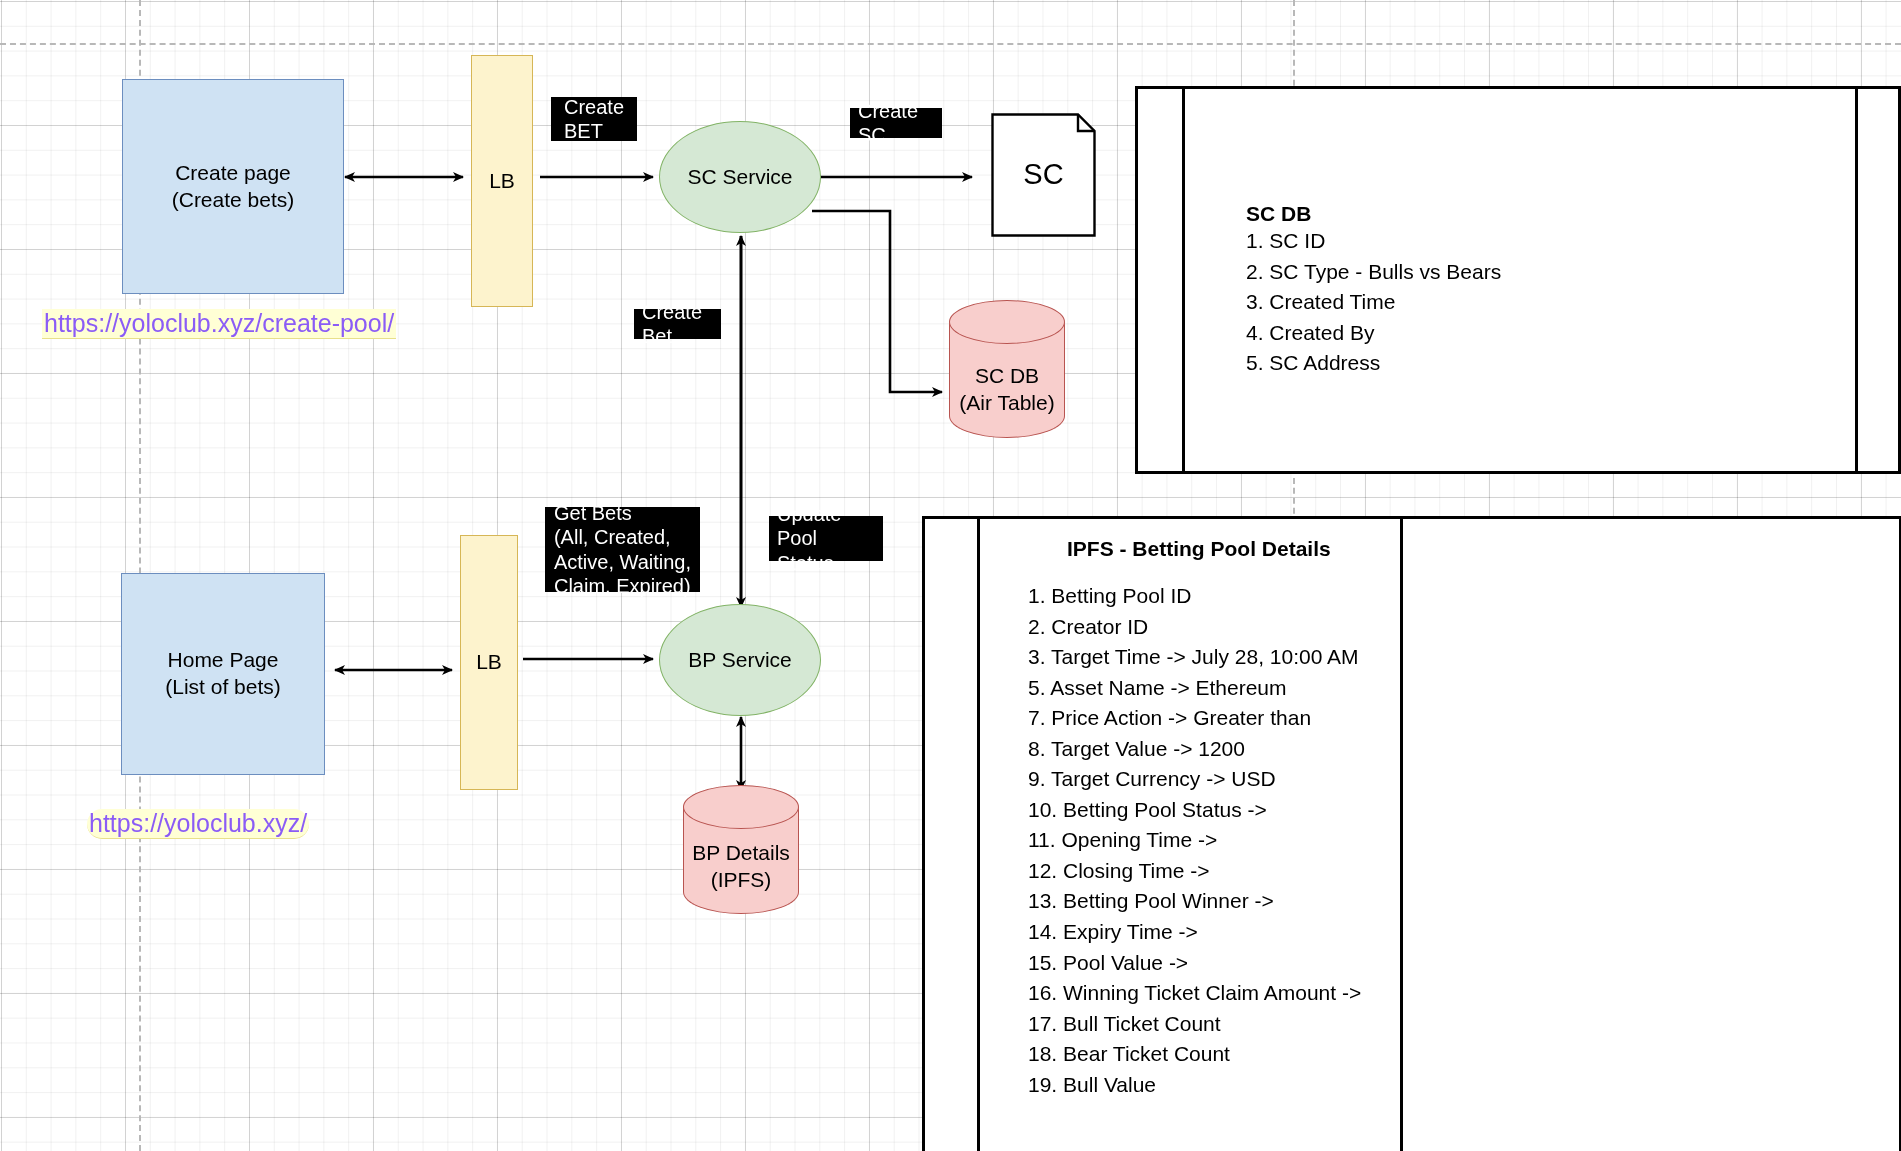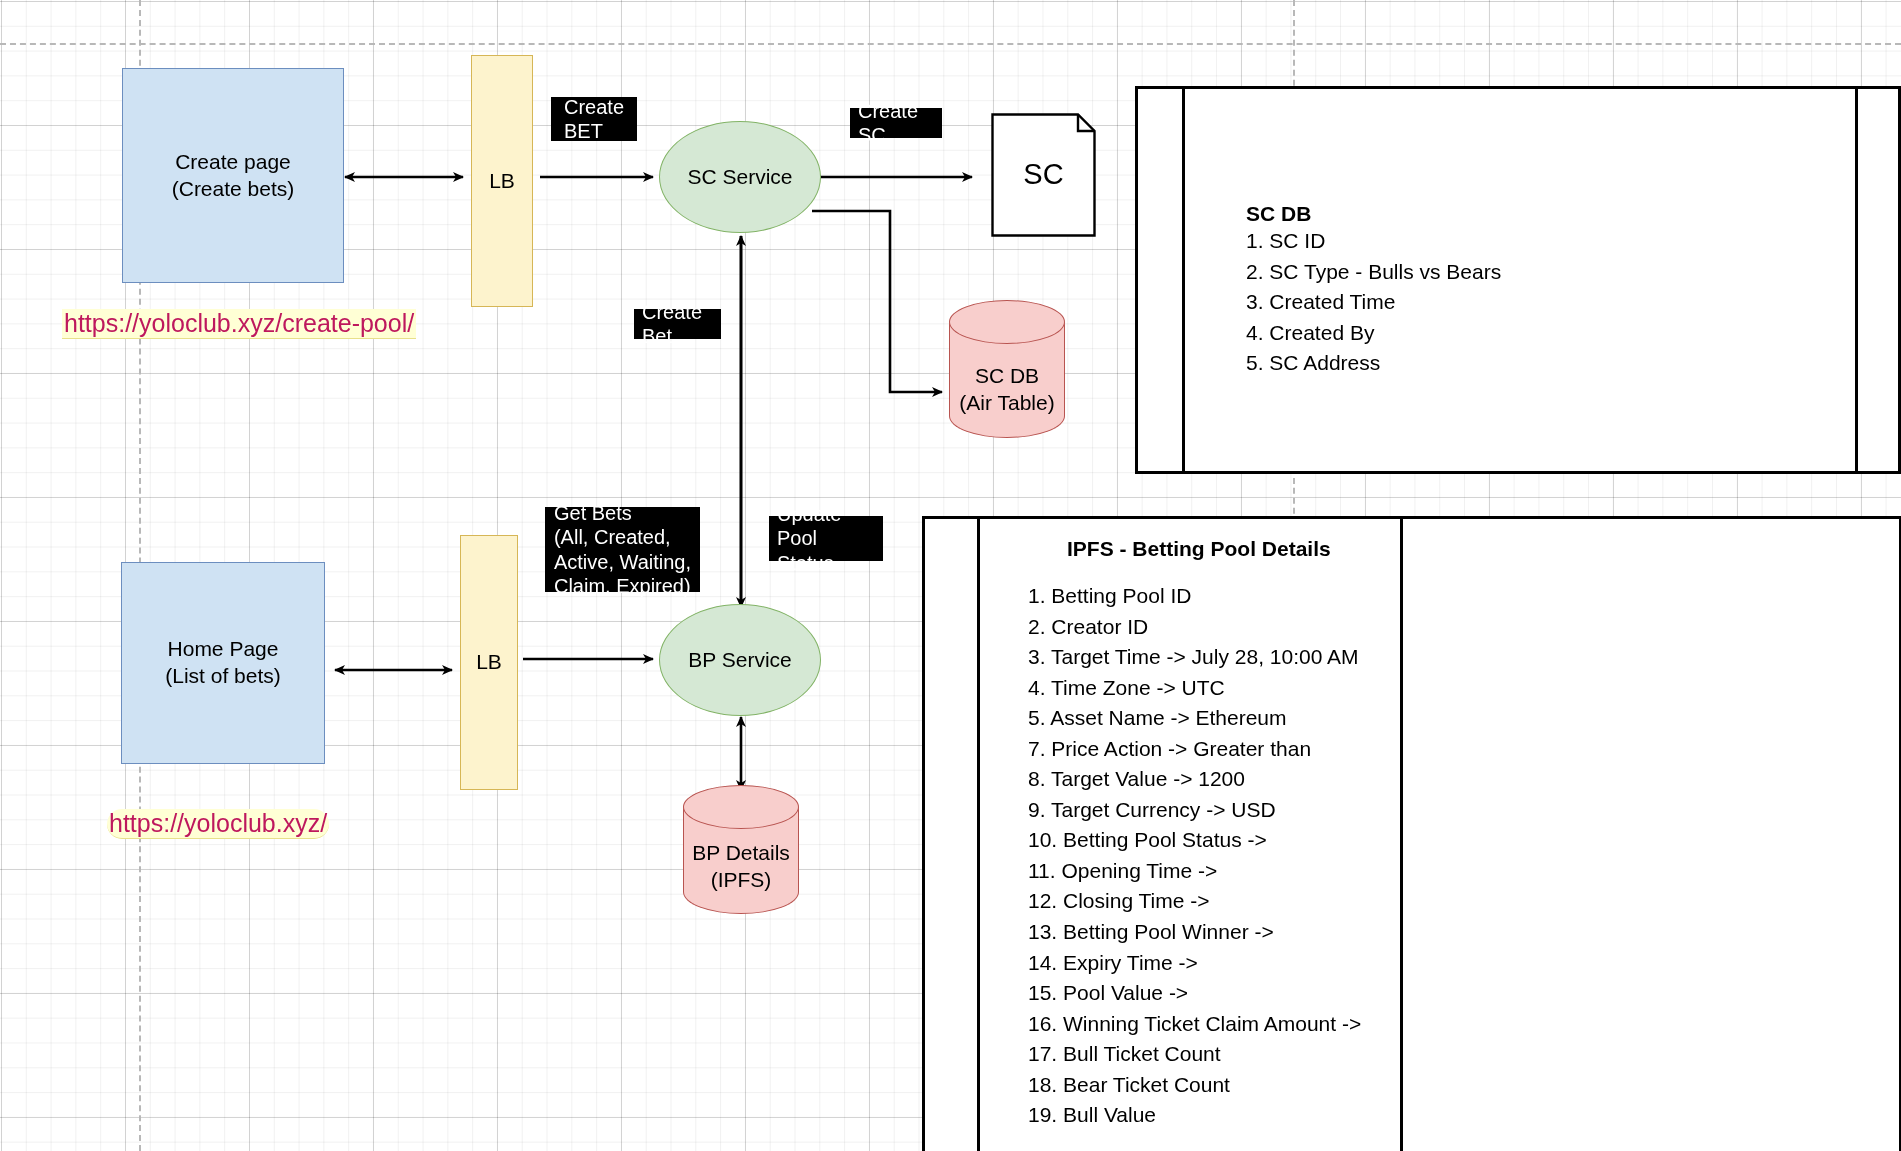--- a/index.html
+++ b/index.html
@@ -52,20 +52,21 @@
     justify-content: center;
     text-align: center;
     color: #000000;
     line-height: 1.28;
   }
 
   .box-page {
     background: #cfe2f3;
     border: 1.5px solid #6c8ebf;
     font-size: 21px;
+    margin-top: 11px;
   }
   .box-lb {
     background: #fdf3cd;
     border: 1.5px solid #d6b656;
     font-size: 21px;
   }
   .ellipse-svc {
     background: #d5e8d4;
     border: 1.5px solid #82b366;
     border-radius: 50%;
@@ -127,26 +128,25 @@
     white-space: pre-line;
     display: flex;
     align-items: center;
     justify-content: center;
   }
 
   
   .url-note {
     position: absolute;
     font-size: 25px;
-    color: #be185d;
+    color: #8b5cf6;
     background: #ffffd5;
     border-bottom: 1px solid #e8e08a;
     white-space: nowrap;
     padding: 0 2px;
-    margin-left: 20px;
   }
 
   
   .note-panel {
     position: absolute;
     background: #ffffff;
     border: 3px solid #000000;
     box-sizing: border-box;
   }
   .note-panel .rail-left {
@@ -332,21 +332,20 @@
   <div class="note-panel" style="left:922px; top:516px; width:980px; height:640px;">
     <div class="rail-left" style="left:0; width:52px;"></div>
     <div class="rail-right" style="right:496px; width:0;"></div>
     <div class="note-body" style="left:103px; top:18px; right:40px;">
       <div class="note-title plain">IPFS - Betting Pool Details</div>
       <div class="note-gap"></div>
       <ul class="note-list">
         <li>1. Betting Pool ID</li>
         <li>2. Creator ID</li>
         <li>3. Target Time -&gt; July 28, 10:00 AM</li>
-        <li>4. Time Zone -&gt; UTC</li>
         <li>5. Asset Name -&gt; Ethereum</li>
         <li>7. Price Action -&gt; Greater than</li>
         <li>8. Target Value -&gt; 1200</li>
         <li>9. Target Currency -&gt; USD</li>
         <li>10. Betting Pool Status -&gt;</li>
         <li>11. Opening Time -&gt;</li>
         <li>12. Closing Time -&gt;</li>
         <li>13. Betting Pool Winner -&gt;</li>
         <li>14. Expiry Time -&gt;</li>
         <li>15. Pool Value -&gt;</li>

